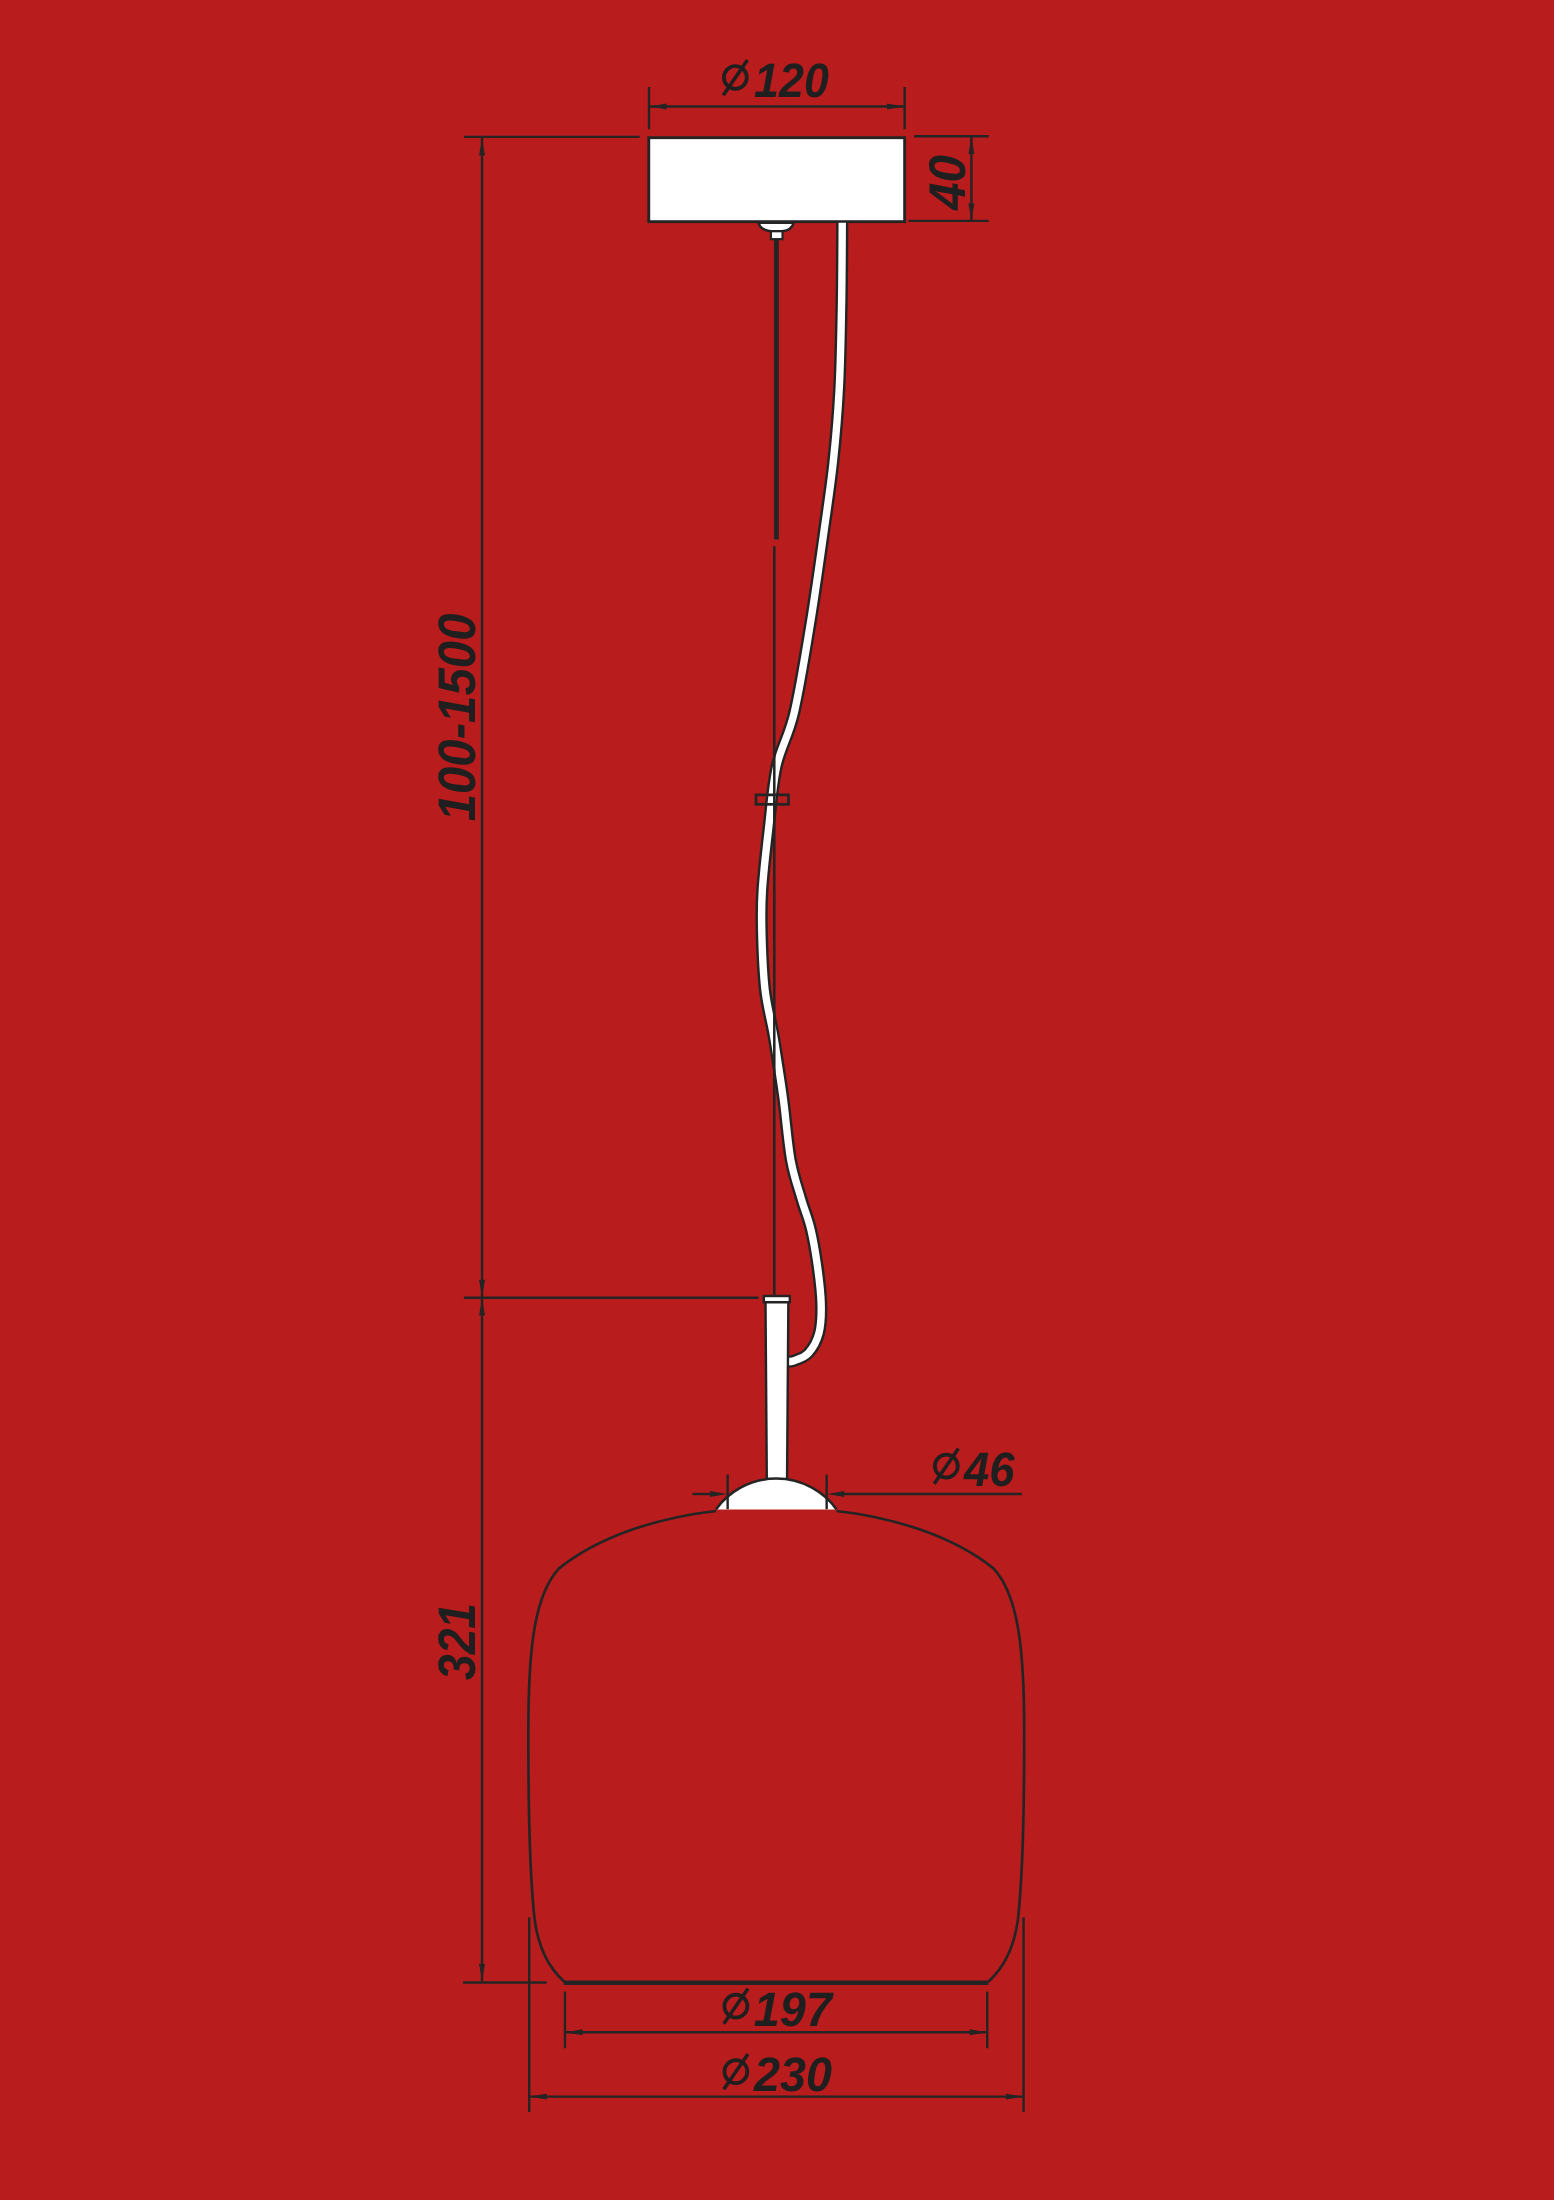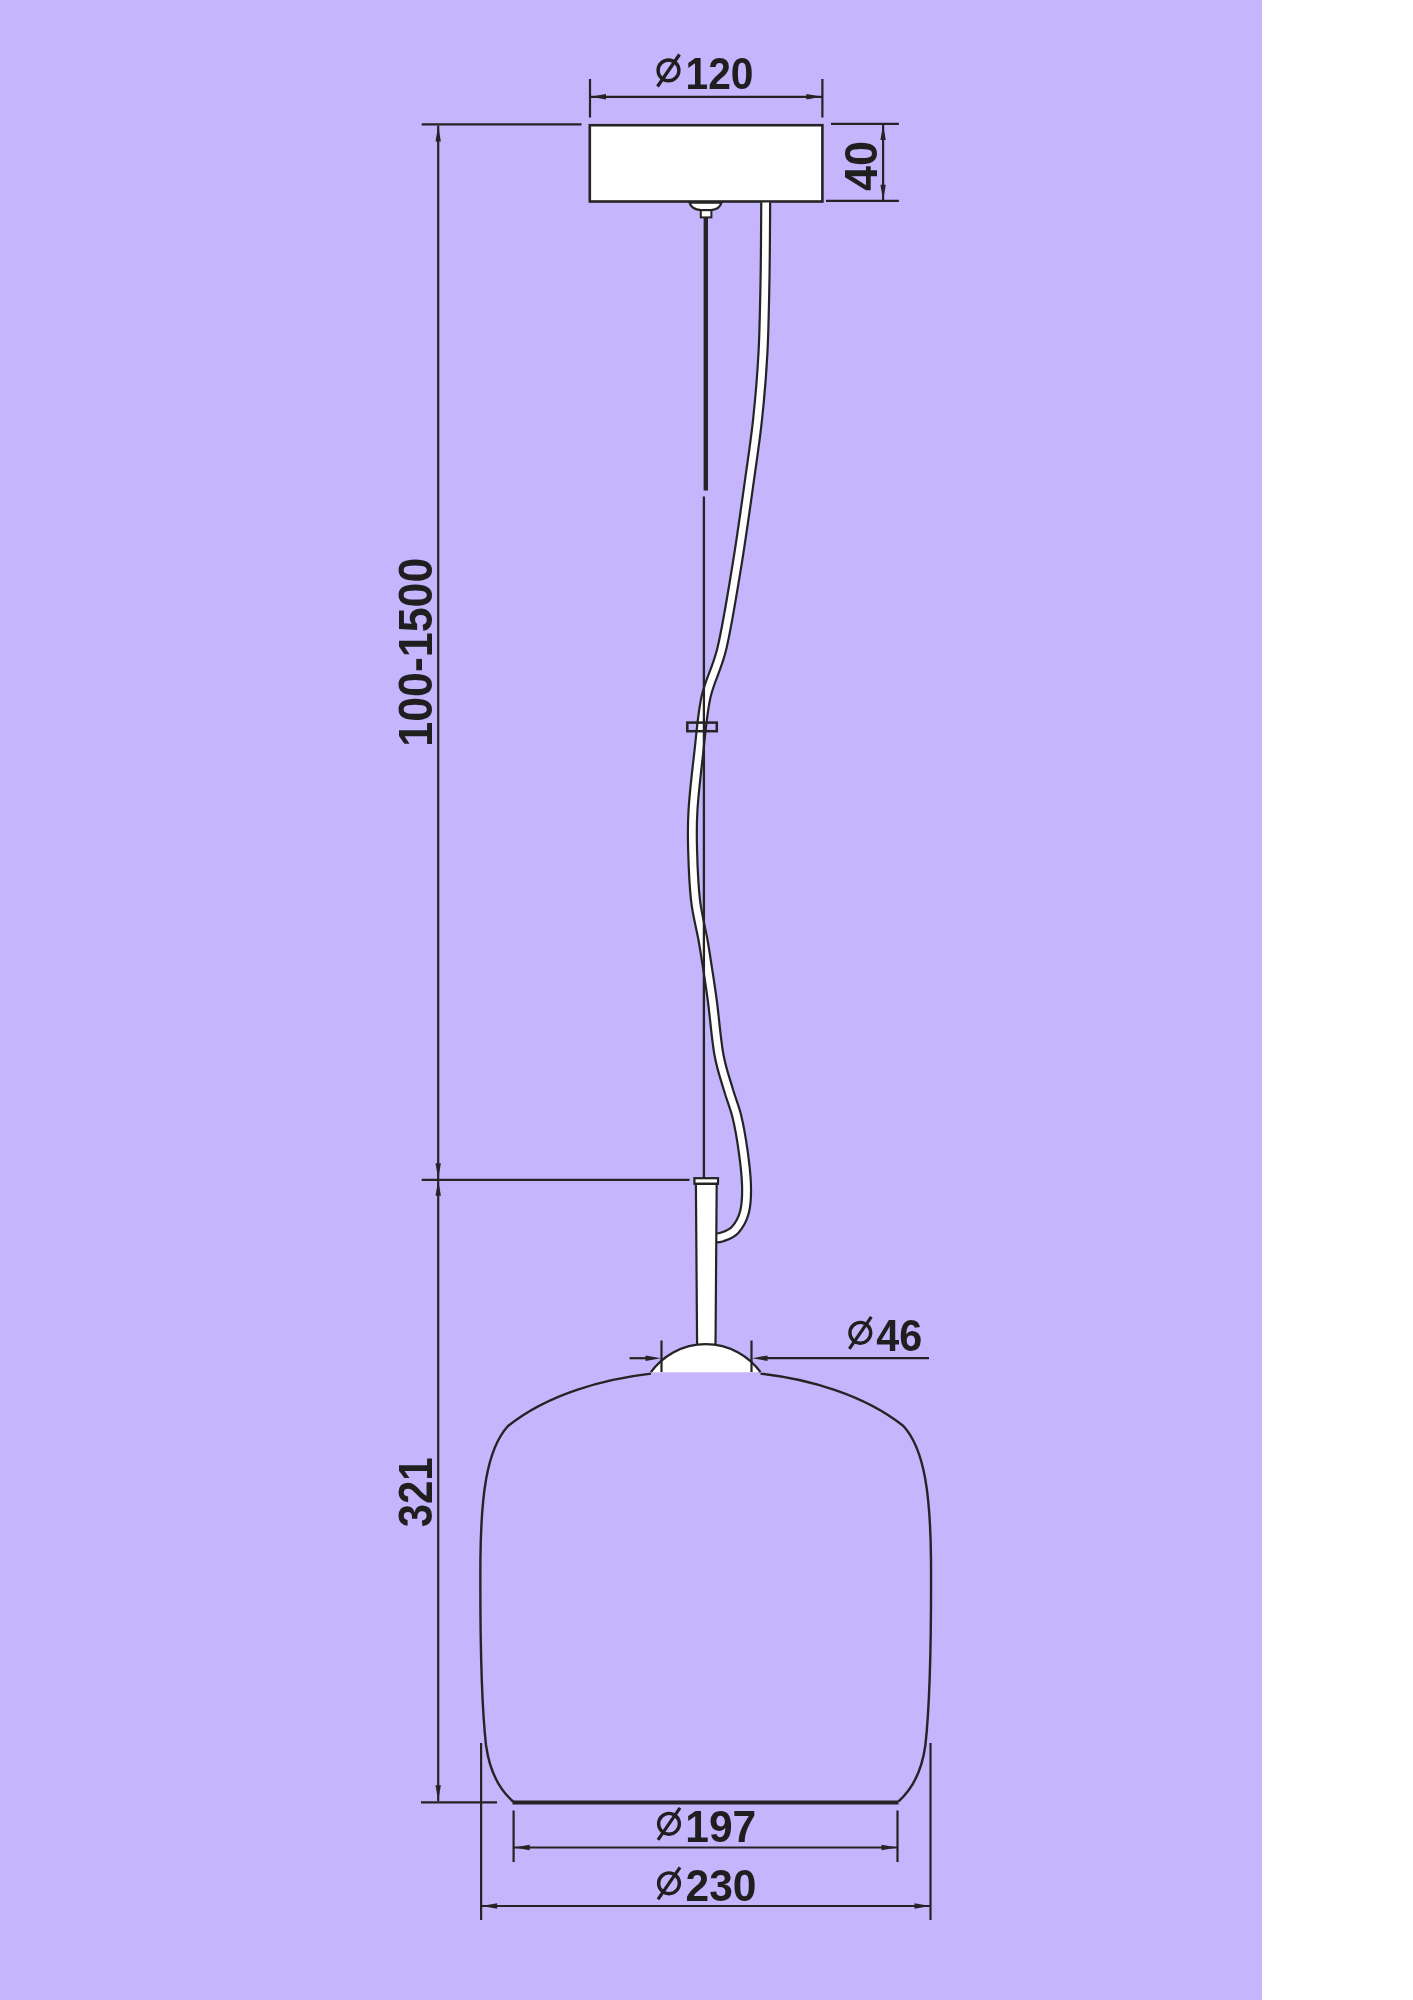--- a/index.html
+++ b/index.html
@@ -1,16 +1,16 @@
 <!DOCTYPE html>
 <html><head>
 <meta charset="utf-8">
 <style>
   html,body{margin:0;padding:0;background:#ffffff;}
-  #page{position:relative;width:1262px;height:2000px;background:#c4b5fd;overflow:hidden;}
+  #page{position:relative;width:1413px;height:2000px;background:#b91c1c;overflow:hidden;font-style:italic;}
   svg{position:absolute;left:0;top:0;}
   text{font-family:"Liberation Sans", sans-serif;font-weight:bold;fill:#1f1f1f;}
 </style>
 </head>
 <body>
 <div id="page">
 <svg width="1413" height="2000" viewBox="0 0 1413 2000" fill="none">
 
 <path d="M 590 79 V 117.5 M 822.4 79 V 117.5" stroke="#242424" stroke-width="2.2"></path>
 

